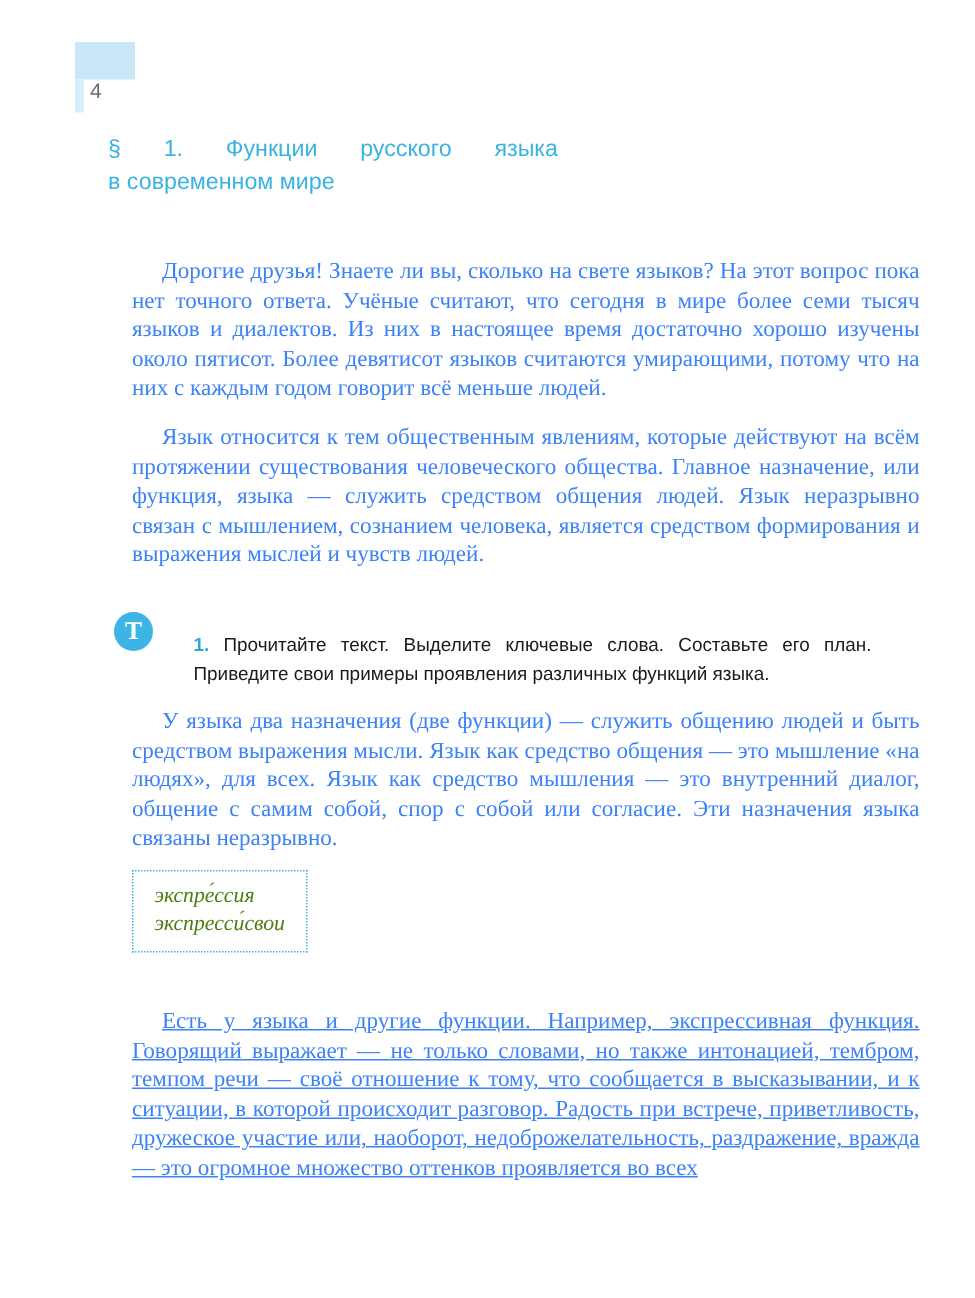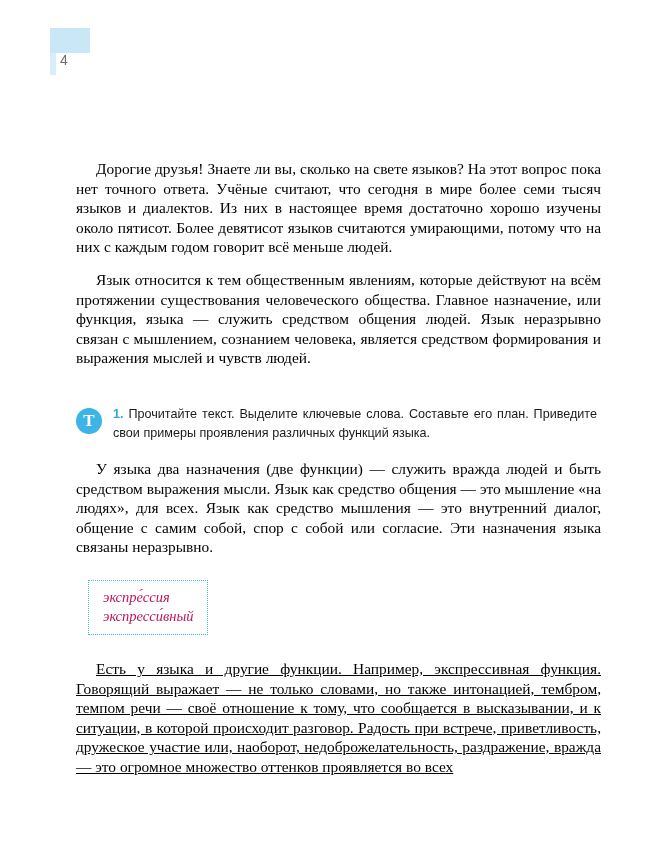--- a/index.html
+++ b/index.html
@@ -65,25 +65,25 @@
     text-align-last: justify;
   }
 
   
   .body-col {
     position: absolute;
     left: 72px;
     width: 525px;
   }
   p.para {
-    margin: 4px;
+    margin: 16px;
     font-family: "Liberation Serif", serif;
     font-size: 15.4px;
     line-height: 19.6px;
-    color: #000000;
+    color: #3b82f6;
     text-align: justify;
     text-indent: 20px;
     hyphens: manual;
   }
 
   #para-1 { top: 155px; }
   #para-2 { top: 259px; }
   #para-3 { top: 455px; }
   #para-4 { top: 655px; text-decoration: underline; }
 
@@ -104,21 +104,21 @@
     background: #3cb4e5;
     color: #ffffff;
     font-family: "Liberation Serif", serif;
     font-size: 17px;
     font-weight: bold;
     line-height: 26px;
     text-align: center;
     box-sizing: border-box;
   }
   .task-text {
-    margin: 0;
+    margin: 16px;
     padding-left: 41px;
     font-family: "Liberation Sans", sans-serif;
     font-size: 12.6px;
     line-height: 19px;
     color: #1b1b1b;
     text-align: justify;
   }
   .task-num {
     color: #2fa8dd;
     font-weight: bold;
@@ -131,46 +131,50 @@
     top: 580px;
     padding: 7px 14px 8px 14px;
     border: 1.6px dotted #3cb4e5;
     box-sizing: border-box;
   }
   .vocab-word {
     font-family: "Liberation Serif", serif;
     font-style: italic;
     font-size: 14.5px;
     line-height: 19px;
-    color: #be185d;
+    color: #4d7c0f;
     white-space: nowrap;
   }
 </style>
 </head>
 <body>
 
 <div class="page">
 
   <div class="corner-block"></div>
   <div class="corner-strip"></div>
 
   <div class="page-number">4</div>
 
+  <div class="section-heading">
+    <span class="hl-line just">§ 1. Функции русского языка</span>
+    <span class="hl-line">в современном мире</span>
+  </div>
 
   <p class="para body-col" id="para-1" style="position:absolute;top:155px;">Дорогие друзья! Знаете ли вы, сколько на свете языков? На этот вопрос пока нет точного ответа. Учёные считают, что сегодня в мире более семи тысяч языков и диалектов. Из них в настоящее время достаточно хорошо изучены около пятисот. Более девятисот языков считаются умирающими, потому что на них с каждым годом говорит всё меньше людей.</p>
 
   <p class="para body-col" id="para-2" style="position:absolute;top:266px;">Язык относится к тем общественным явлениям, которые действуют на всём протяжении существования человеческого общества. Главное назначение, или функция, языка — служить средством общения людей. Язык неразрывно связан с мышлением, сознанием человека, является средством формирования и выражения мыслей и чувств людей.</p>
 
   <div class="task-block">
     <div class="task-icon">Т</div>
     <p class="task-text"><span class="task-num">1.</span><span> Прочитайте текст. Выделите ключевые слова. Составьте его план. Приведите свои примеры проявления различных функций языка.</span></p>
   </div>
 
-  <p class="para body-col" id="para-3" style="position:absolute;top:455px;">У языка два назначения (две функции) — служить вражда людей и быть средством выражения мысли. Язык как средство общения — это мышление «на людях», для всех. Язык как средство мышления — это внутренний диалог, общение с самим собой, спор с собой или согласие. Эти назначения языка связаны неразрывно.</p>
+  <p class="para body-col" id="para-3" style="position:absolute;top:455px;">У языка два назначения (две функции) — служить общению людей и быть средством выражения мысли. Язык как средство общения — это мышление «на людях», для всех. Язык как средство мышления — это внутренний диалог, общение с самим собой, спор с собой или согласие. Эти назначения языка связаны неразрывно.</p>
 
   <div class="vocab-box">
     <div class="vocab-word">экспре́ссия</div>
-    <div class="vocab-word">экспресси́вный</div>
+    <div class="vocab-word">экспресси́свои</div>
   </div>
 
   <p class="para body-col" id="para-4" style="position:absolute;top:655px;">Есть у языка и другие функции. Например, экспрессивная функция. Говорящий выражает — не только словами, но также интонацией, тембром, темпом речи — своё отношение к тому, что сообщается в высказывании, и к ситуации, в которой происходит разговор. Радость при встрече, приветливость, дружеское участие или, наоборот, недоброжелательность, раздражение, вражда — это огромное множество оттенков проявляется во всех</p>
 
 </div>
 
 </body></html>

